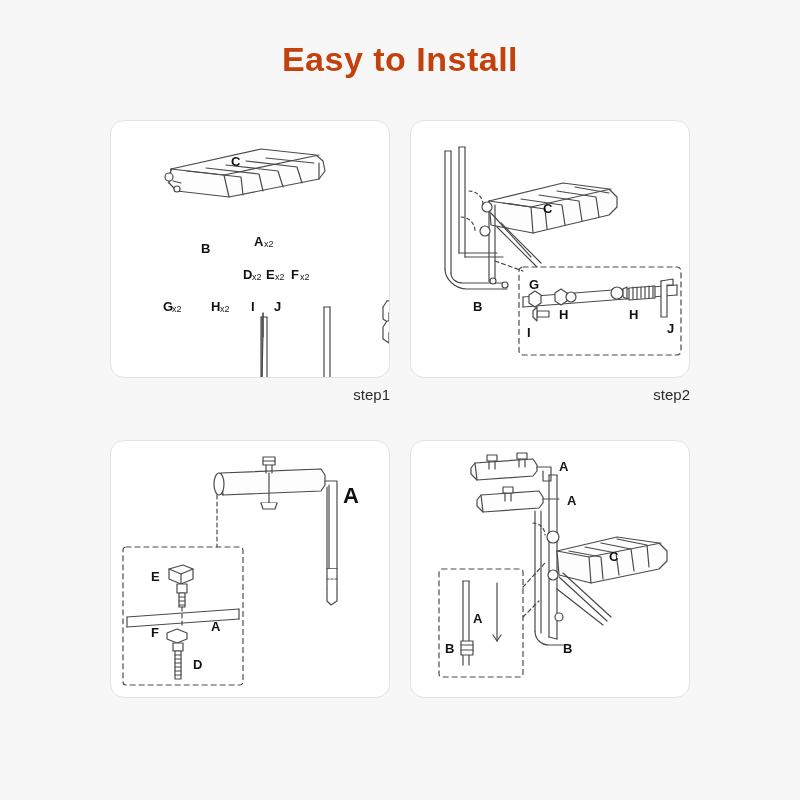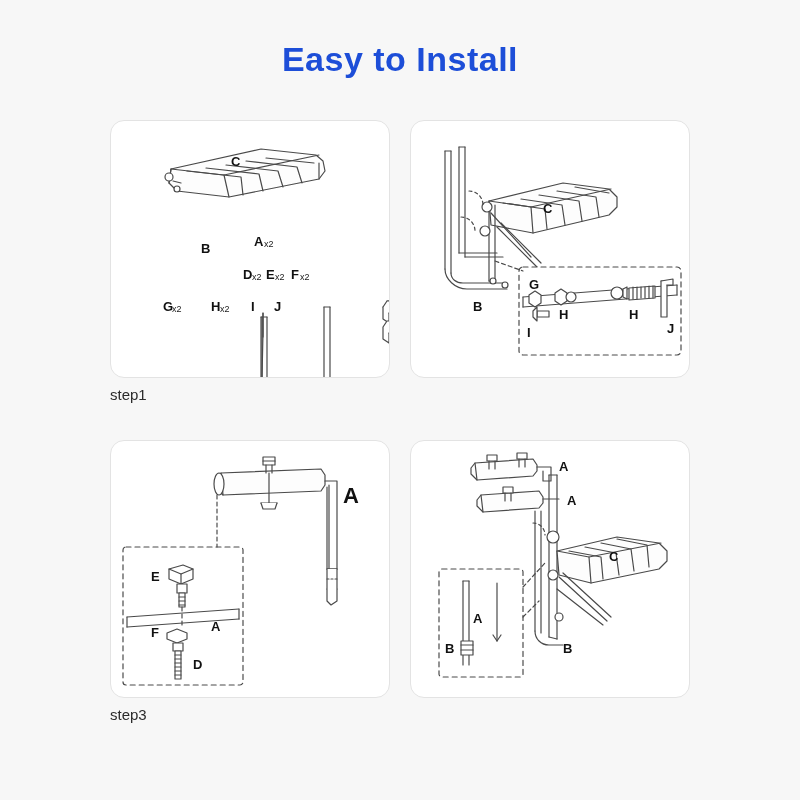--- a/index.html
+++ b/index.html
@@ -20,21 +20,21 @@
     box-sizing: border-box;
   }
   .title {
     position: absolute;
     top: 40px;
     left: 0;
     width: 800px;
     text-align: center;
     font-size: 34px;
     font-weight: bold;
-    color: #1d4ed8;
+    color: #c2410c;
     letter-spacing: 0.5px;
   }
   .grid {
     position: absolute;
     top: 120px;
     left: 100px;
     width: 600px;
     height: 630px;
   }
   .cell {
@@ -56,21 +56,21 @@
     border: 1px solid #e3e3e3;
     border-radius: 14px;
     box-sizing: border-box;
     overflow: hidden;
   }
   .steplabel {
     position: absolute;
     left: 0;
     top: 266px;
     width: 280px;
-    text-align: left;
+    text-align: right;
     font-size: 15px;
     color: #2b2b2b;
   }
   svg { display: block; }
   .lbl-b {
     font-family: "Liberation Sans", sans-serif;
     font-size: 13px;
     font-weight: bold;
     fill: #111;
   }
@@ -289,20 +289,21 @@
 
           <text class="lbl-b" x="132" y="92">C</text>
           <text class="lbl-b" x="62" y="190">B</text>
           <text class="lbl-b" x="118" y="168">G</text>
           <text class="lbl-b" x="148" y="198">H</text>
           <text class="lbl-b" x="218" y="198">H</text>
           <text class="lbl-b" x="116" y="216">I</text>
           <text class="lbl-b" x="256" y="212">J</text>
         </svg>
       </div>
+      <div class="steplabel">step2</div>
     </div>
 
     <div class="cell c3">
       <div class="panel">
         <svg width="280" height="258" viewBox="0 0 280 258">
           <g fill="none" stroke="#4a4a4a" stroke-width="1.2" stroke-linejoin="round" stroke-linecap="round">
 
             <g>
               <path d="M110 32 L210 28 L214 34 L214 44 L210 50 L112 54 L106 48 L106 38 Z" fill="#fdfdfd"></path>
               <path d="M110 32 L112 54"></path>
@@ -348,21 +349,20 @@
             <path d="M106 54 L106 106" stroke-dasharray="4 3"></path>
           </g>
 
           <text class="lbl-big" x="232" y="62">A</text>
           <text class="lbl-b" x="40" y="140">E</text>
           <text class="lbl-b" x="40" y="196">F</text>
           <text class="lbl-b" x="100" y="190">A</text>
           <text class="lbl-b" x="82" y="228">D</text>
         </svg>
       </div>
-      <div class="steplabel">step3</div>
     </div>
 
     <div class="cell c4">
       <div class="panel">
         <svg width="280" height="258" viewBox="0 0 280 258">
           <g fill="none" stroke="#4a4a4a" stroke-width="1.2" stroke-linejoin="round" stroke-linecap="round">
 
             <g>
               <path d="M64 22 L122 18 L126 24 L126 30 L122 35 L66 39 L60 33 L60 27 Z" fill="#fdfdfd"></path>
               <path d="M64 22 L66 39"></path>

